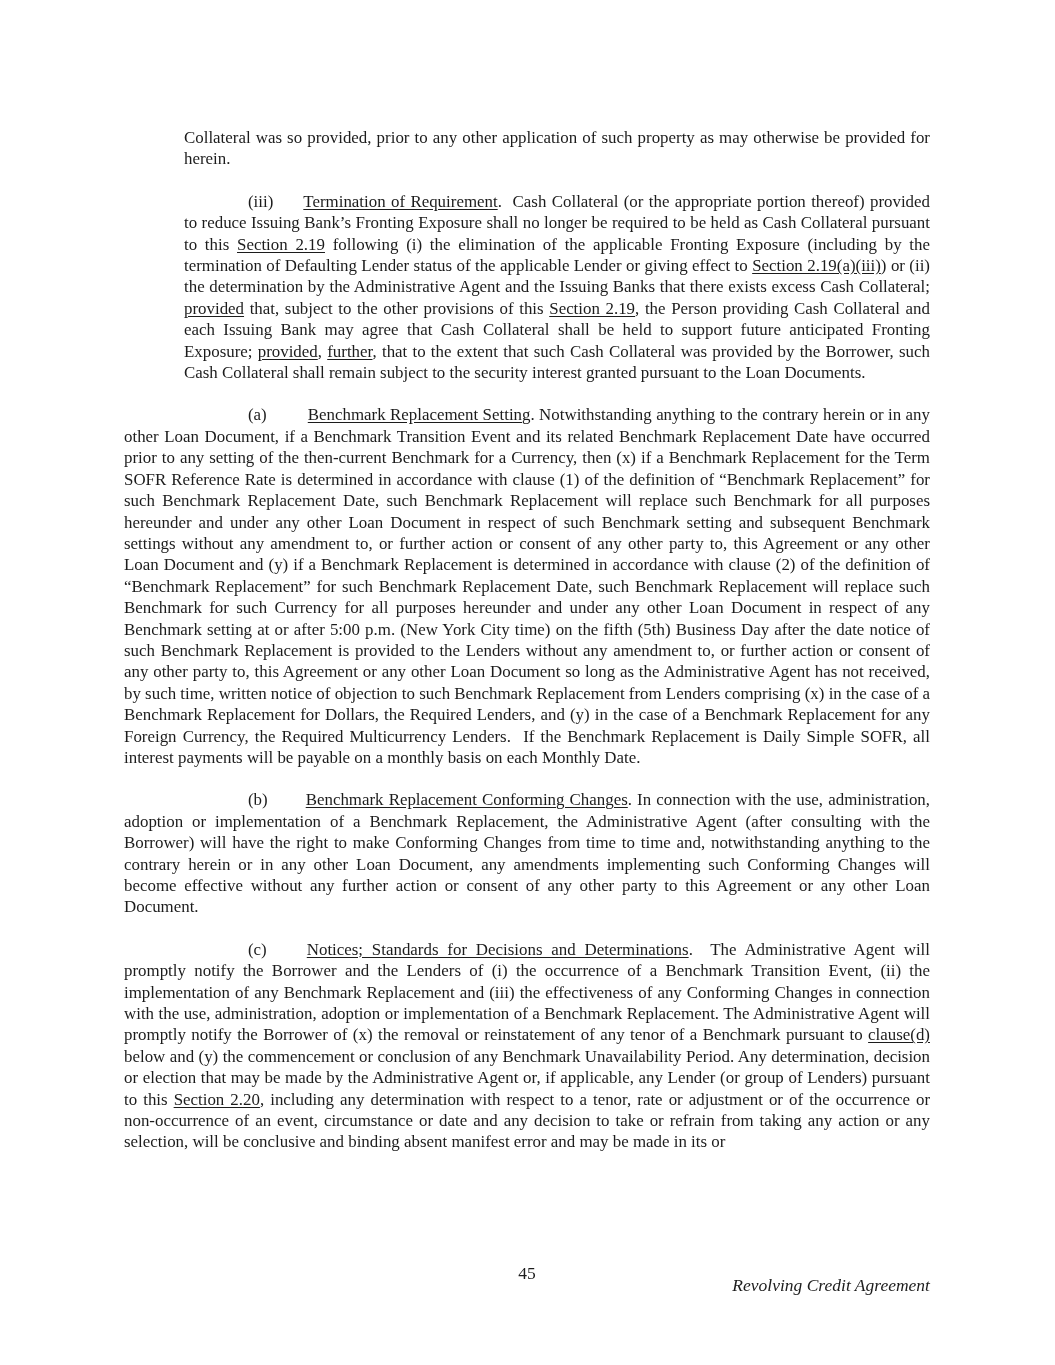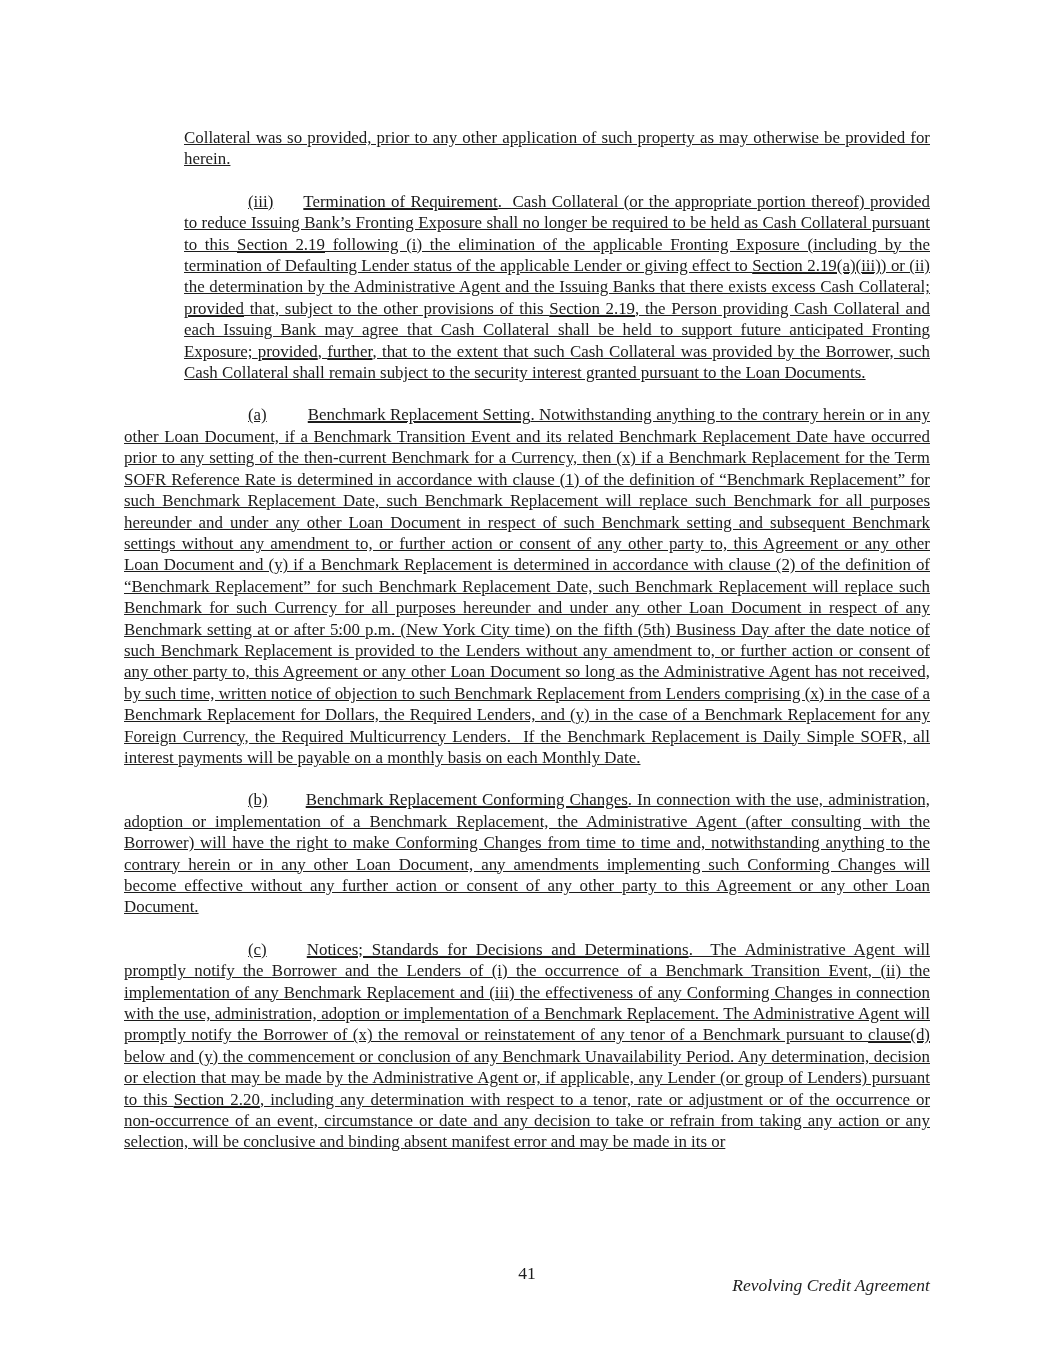--- a/index.html
+++ b/index.html
@@ -20,21 +20,20 @@
   }
   .content {
     position: absolute;
     left: 124px;
     top: 127px;
     width: 806px;
   }
   .para {
     text-align: justify;
     margin: 0 0 21px 0;
-    text-decoration: underline;
   }
   .block-indent { padding-left: 60px; }
   .indent-first { text-indent: 64px; }
   .indent-section { text-indent: 128px; }
   .indent-para { text-indent: 124px; }
   .u { text-decoration: underline; text-underline-offset: 2px; }
   .gap { display: inline-block; }
   .footer {
     position: absolute;
     left: 124px;
@@ -55,16 +54,16 @@
 
 <div class="page">
   <div class="content">
       <p class="para block-indent"><span>Collateral was so provided, prior to any other application of such property as may otherwise be provided for herein.</span></p>
       <p class="para block-indent indent-first"><span>(iii)</span><span class="gap" style="width: 30px;"></span><span class="u">Termination of Requirement</span><span>.&nbsp; Cash Collateral (or the appropriate portion thereof) provided to reduce Issuing Bank’s Fronting Exposure shall no longer be required to be held as Cash Collateral pursuant to this </span><span class="u">Section 2.19</span><span> following (i) the elimination of the applicable Fronting Exposure (including by the termination of Defaulting Lender status of the applicable Lender or giving effect to </span><span class="u">Section 2.19(a)(iii)</span><span>) or (ii) the determination by the Administrative Agent and the Issuing Banks that there exists excess Cash Collateral; </span><span class="u">provided</span><span> that, subject to the other provisions of this </span><span class="u">Section 2.19</span><span>, the Person providing Cash Collateral and each Issuing Bank may agree that Cash Collateral shall be held to support future anticipated Fronting Exposure; </span><span class="u">provided</span><span>, </span><span class="u">further</span><span>, that to the extent that such Cash Collateral was provided by the Borrower, such Cash Collateral shall remain subject to the security interest granted pursuant to the Loan Documents.</span></p>
       <p class="para indent-para"><span>(a)</span><span class="gap" style="width: 41px;"></span><span class="u">Benchmark Replacement Setting</span><span>. Notwithstanding anything to the contrary herein or in any other Loan Document, if a Benchmark Transition Event and its related Benchmark Replacement Date have occurred prior to any setting of the then-current Benchmark for a Currency, then (x) if a Benchmark Replacement for the Term SOFR Reference Rate is determined in accordance with clause (1) of the definition of “Benchmark Replacement” for such Benchmark Replacement Date, such Benchmark Replacement will replace such Benchmark for all purposes hereunder and under any other Loan Document in respect of such Benchmark setting and subsequent Benchmark settings without any amendment to, or further action or consent of any other party to, this Agreement or any other Loan Document and (y) if a Benchmark Replacement is determined in accordance with clause (2) of the definition of “Benchmark Replacement” for such Benchmark Replacement Date, such Benchmark Replacement will replace such Benchmark for such Currency for all purposes hereunder and under any other Loan Document in respect of any Benchmark setting at or after 5:00 p.m. (New York City time) on the fifth (5th) Business Day after the date notice of such Benchmark Replacement is provided to the Lenders without any amendment to, or further action or consent of any other party to, this Agreement or any other Loan Document so long as the Administrative Agent has not received, by such time, written notice of objection to such Benchmark Replacement from Lenders comprising (x) in the case of a Benchmark Replacement for Dollars, the Required Lenders, and (y) in the case of a Benchmark Replacement for any Foreign Currency, the Required Multicurrency Lenders.&nbsp; If the Benchmark Replacement is Daily Simple SOFR, all interest payments will be payable on a monthly basis on each Monthly Date.</span></p>
       <p class="para indent-para"><span>(b)</span><span class="gap" style="width: 38px;"></span><span class="u">Benchmark Replacement Conforming Changes</span><span>. In connection with the use, administration, adoption or implementation of a Benchmark Replacement, the Administrative Agent (after consulting with the Borrower) will have the right to make Conforming Changes from time to time and, notwithstanding anything to the contrary herein or in any other Loan Document, any amendments implementing such Conforming Changes will become effective without any further action or consent of any other party to this Agreement or any other Loan Document.</span></p>
       <p class="para indent-para"><span>(c)</span><span class="gap" style="width: 40px;"></span><span class="u">Notices; Standards for Decisions and Determinations</span><span>.&nbsp; The Administrative Agent will promptly notify the Borrower and the Lenders of (i) the occurrence of a Benchmark Transition Event, (ii) the implementation of any Benchmark Replacement and (iii) the effectiveness of any Conforming Changes in connection with the use, administration, adoption or implementation of a Benchmark Replacement. The Administrative Agent will promptly notify the Borrower of (x) the removal or reinstatement of any tenor of a Benchmark pursuant to </span><span class="u">clause(d)</span><span> below and (y) the commencement or conclusion of any Benchmark Unavailability Period. Any determination, decision or election that may be made by the Administrative Agent or, if applicable, any Lender (or group of Lenders) pursuant to this </span><span class="u">Section 2.20</span><span>, including any determination with respect to a tenor, rate or adjustment or of the occurrence or non-occurrence of an event, circumstance or date and any decision to take or refrain from taking any action or any selection, will be conclusive and binding absent manifest error and may be made in its or</span></p>
     </div>
   <div class="footer">
-    <span class="page-num">41</span>
+    <span class="page-num">45</span>
     <span class="doc-title">Revolving Credit Agreement</span>
   </div>
 </div>
 
 </body></html>

